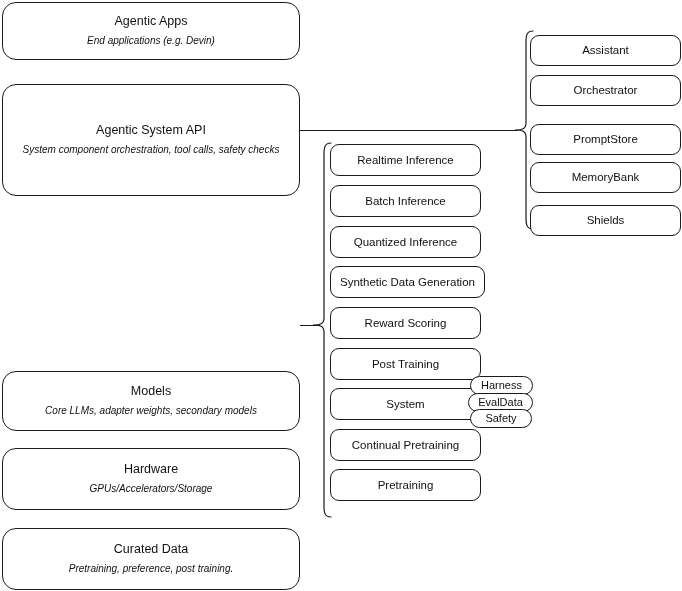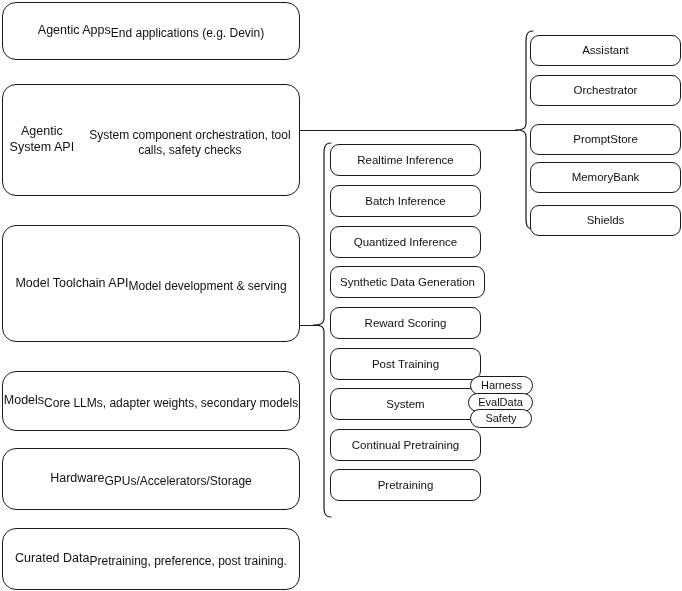--- a/index.html
+++ b/index.html
@@ -17,36 +17,38 @@
     height: 591px;
     overflow: hidden;
     background: #ffffff;
   }
   .node {
     position: absolute;
     box-sizing: border-box;
     border: 1.2px solid #1a1a1a;
     background: #ffffff;
     display: flex;
+    flex-direction: column;
     align-items: center;
     justify-content: center;
     text-align: center;
     line-height: 1.25;
   }
   .layer {
     border-radius: 14px;
   }
   .layer .title {
     font-size: 12.5px;
     color: #111111;
   }
   .layer .sub {
-    font-size: 12px;
+    font-size: 10px;
     color: #111111;
     margin-top: 5px;
+    font-style: italic;
   }
   .pill {
     border-radius: 9px;
     font-size: 11.5px;
     color: #111111;
   }
   .mini {
     border-radius: 10px;
     font-size: 11px;
     color: #111111;
@@ -75,24 +77,20 @@
   <div class="node layer" style="left:2px; top:2px; width:298px; height:58px;">
     <div class="title">Agentic Apps</div>
     <div class="sub">End applications (e.g. Devin)</div>
   </div>
 
   <div class="node layer" style="left:2px; top:84px; width:298px; height:112px;">
     <div class="title">Agentic System API</div>
     <div class="sub">System component orchestration, tool calls, safety checks</div>
   </div>
 
-  <div class="node layer" style="left:2px; top:225px; width:298px; height:117px;">
-    <div class="title">Model Toolchain API</div>
-    <div class="sub">Model development &amp; serving</div>
-  </div>
 
   <div class="node layer" style="left:2px; top:371px; width:298px; height:60px;">
     <div class="title">Models</div>
     <div class="sub">Core LLMs, adapter weights, secondary models</div>
   </div>
 
   <div class="node layer" style="left:2px; top:448px; width:298px; height:62px;">
     <div class="title">Hardware</div>
     <div class="sub">GPUs/Accelerators/Storage</div>
   </div>

